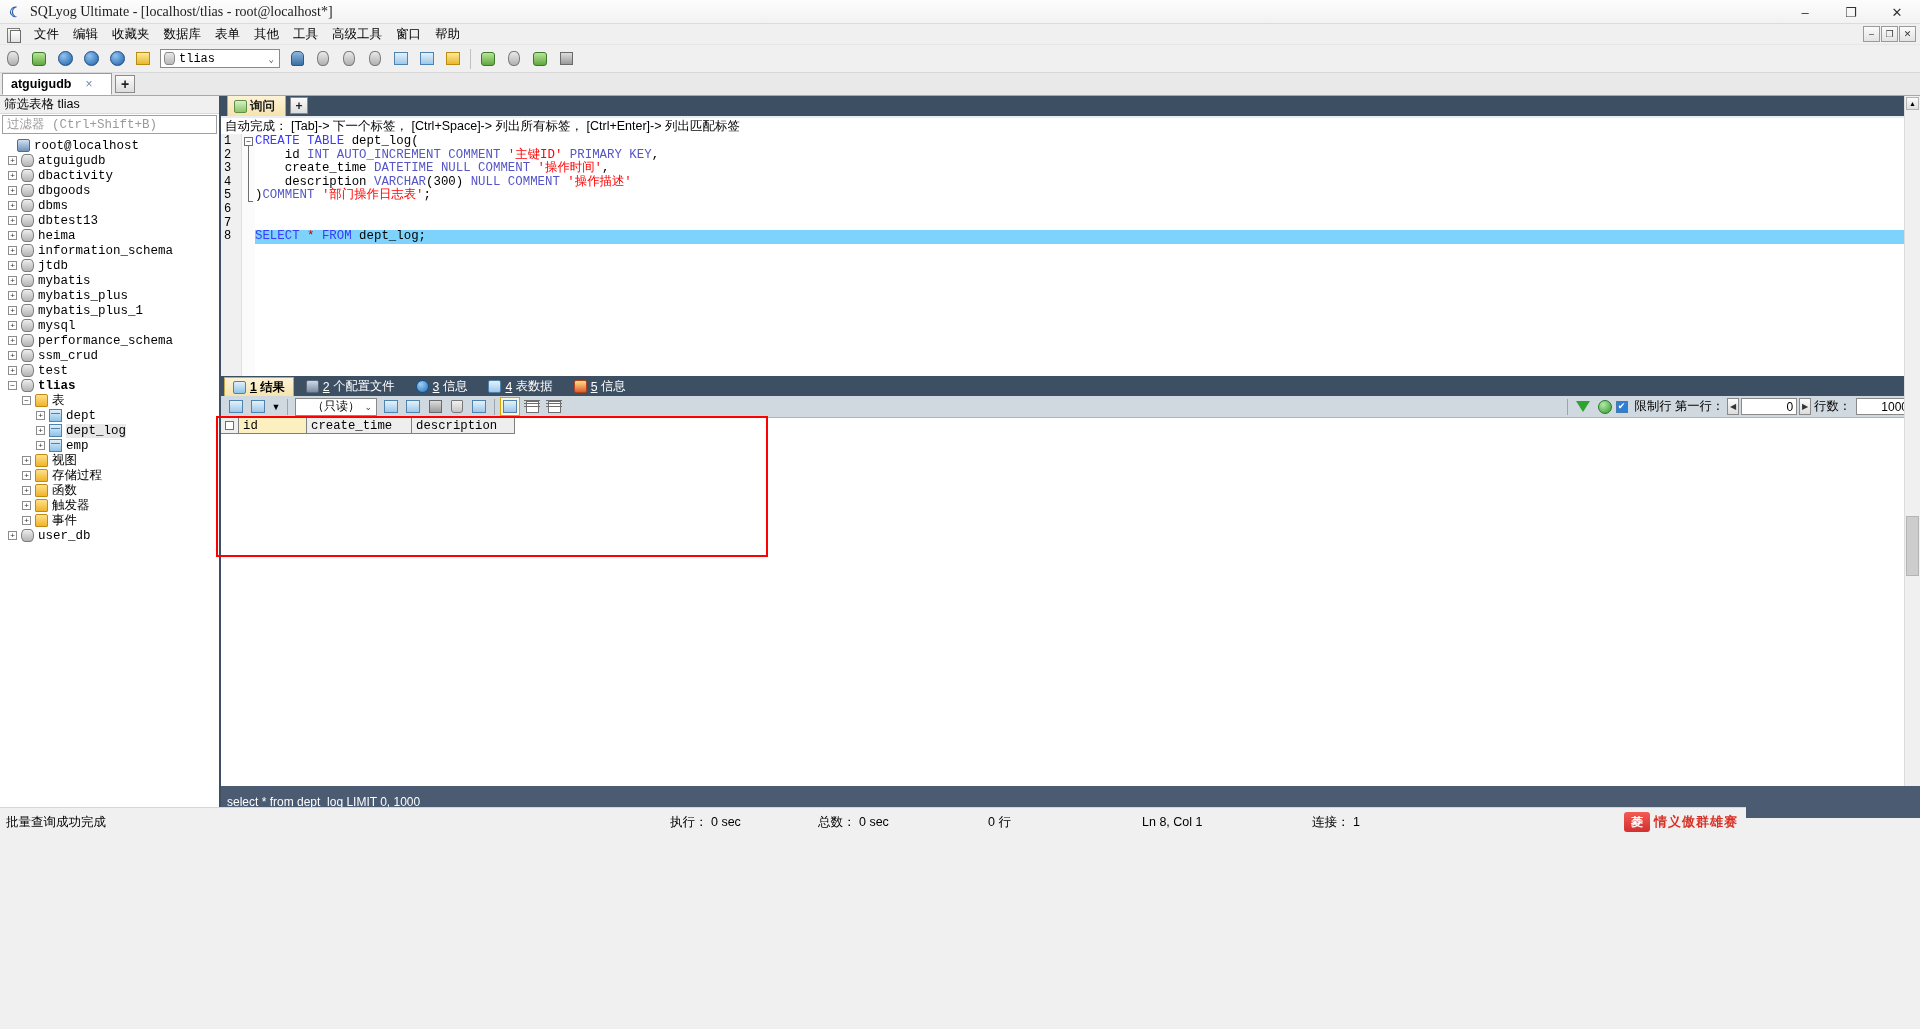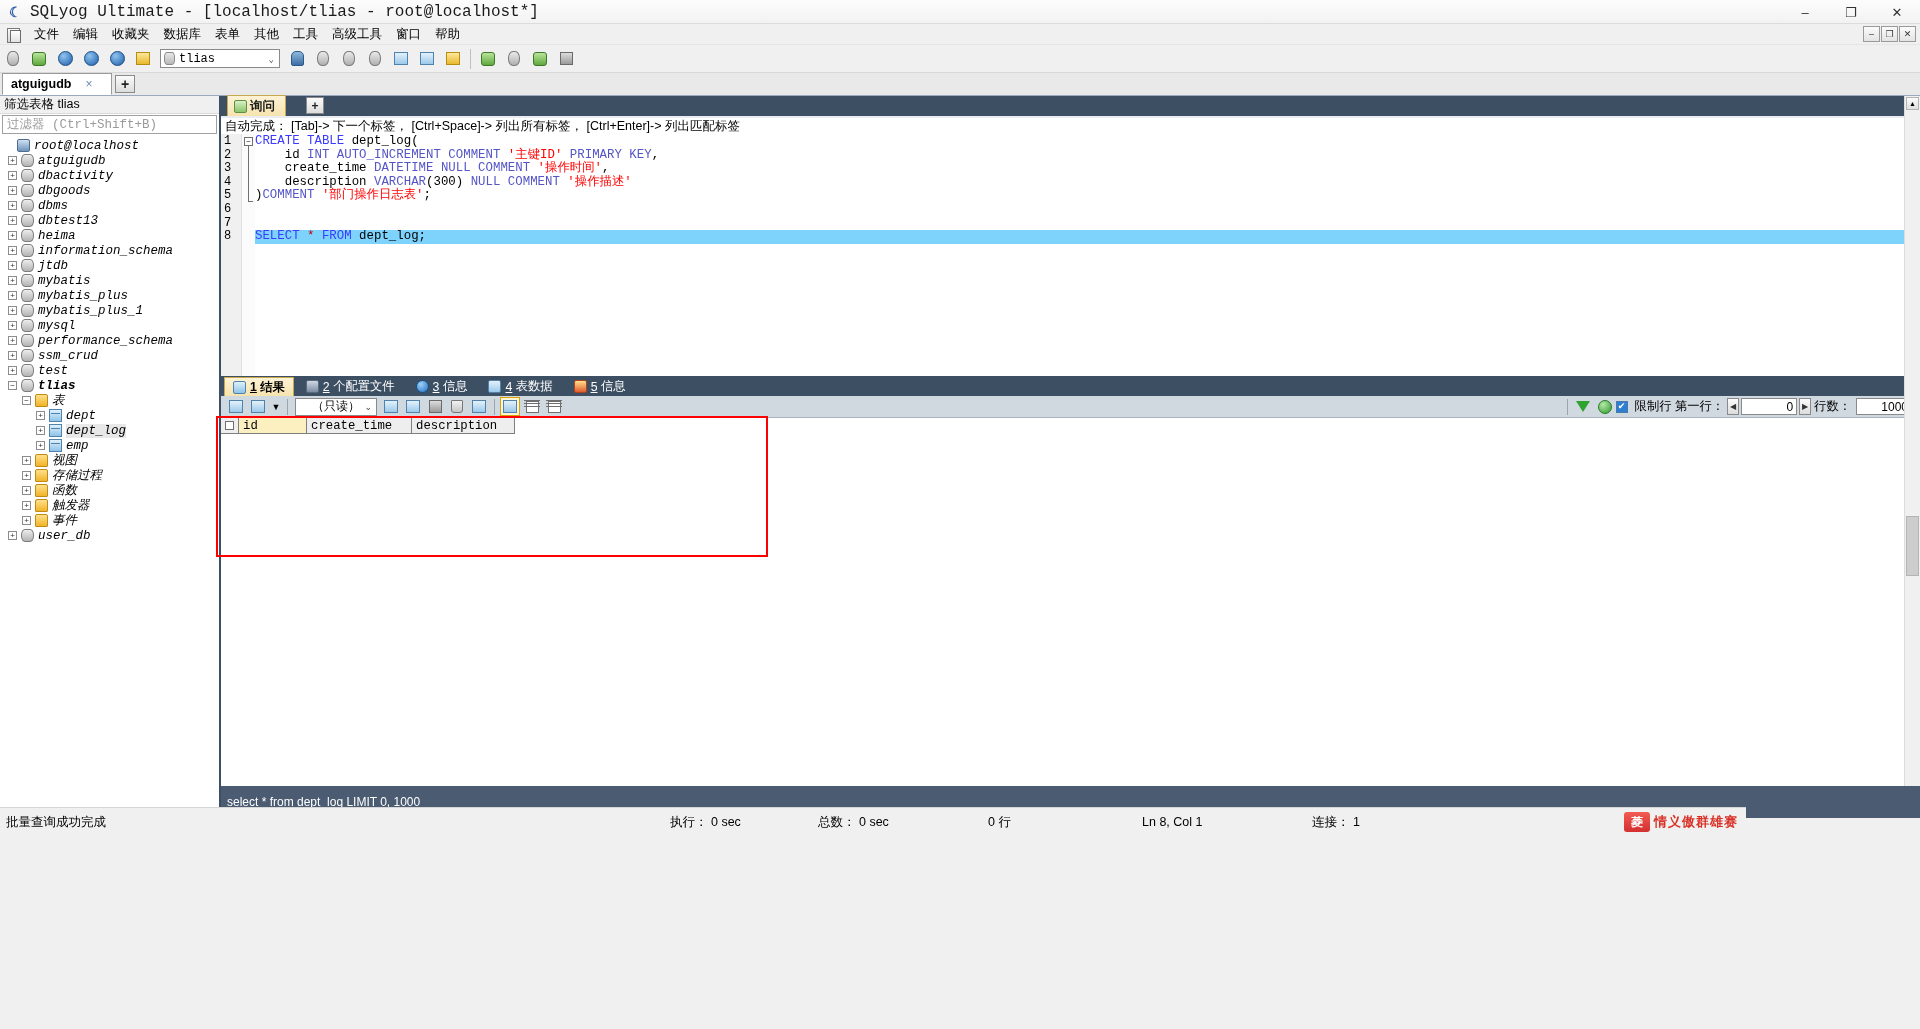--- a/index.html
+++ b/index.html
@@ -19,21 +19,21 @@
     position:absolute; left:0; top:0; width:1920px; height:24px;
     background:linear-gradient(#fdfdfd,#f2f2f2);
     border-bottom:1px solid #dcdcdc;
     display:flex; align-items:center;
   }
   .tb-icon{ width:18px; height:18px; margin-left:6px; margin-right:6px; position:relative; }
   .tb-icon .moon{
     position:absolute; left:3px; top:2px; width:12px; height:14px;
     color:#2b5ea8; font-size:14px; line-height:14px; font-weight:bold;
   }
-  .tb-title{ font-size:16px; color:#1b1b1b; font-family:Liberation Mono, monospace; }
+  .tb-title{ font-size:14px; color:#1b1b1b; font-family:Liberation Serif, serif; }
   .tb-buttons{ position:absolute; right:0; top:0; height:24px; display:flex; }
   .tb-btn{ width:46px; height:24px; display:flex; align-items:center; justify-content:center;
            font-size:13px; color:#333; }
 
   
   .menubar{
     position:absolute; left:0; top:24px; width:1920px; height:21px;
     background:#f0f0f0; display:flex; align-items:center;
     border-bottom:1px solid #e6e6e6;
   }
@@ -115,31 +115,31 @@
     font-family:"Liberation Sans",sans-serif;
   }
   .exp.none{ border:none; background:transparent; }
   .ico{ width:13px; height:13px; margin-right:4px; flex:none; position:relative; }
   .ico.db{ background:linear-gradient(#ededed,#b4b4b4); border:1px solid #7d7d7d; border-radius:4px/6px; }
   .ico.srv{ background:linear-gradient(#dfe8f2,#8ea7c4); border:1px solid #5d7governance; }
   .ico.srv{ background:linear-gradient(#cfe0f0,#6f93bb); border:1px solid #4e6d8f; border-radius:2px; }
   .ico.folder{ background:linear-gradient(#ffe08a,#f0b429); border:1px solid #c08a14; border-radius:2px 2px 1px 1px; }
   .ico.tbl{ background:linear-gradient(#dff0fb,#8fc3e8); border:1px solid #4f83ad; }
   .ico.tbl::after{ content:""; position:absolute; left:1px; top:3px; right:1px; height:1px; background:#4f83ad; }
-  .tlabel{ color:#000;font-style:italic; }
+  .tlabel{ color:#000; }
   .tlabel.bold{ font-weight:bold; }
   .tlabel.sel{ background:#e8e8e8; }
   .tlabel.cn{ font-family:"Liberation Sans",sans-serif; font-size:12.5px; }
 
   
   .rightpane{ position:absolute; left:221px; top:96px; width:1699px; height:711px; background:#e9edf2; }
 
   .qtabbar{
     position:absolute; left:0; top:0; width:1699px; height:20px;
-    background:#3d4f63; display:flex; align-items:flex-end;gap:16px;
+    background:#3d4f63; display:flex; align-items:flex-end;
   }
   .qtab{
     height:21px; background:linear-gradient(#fdf3d6,#f6e3ae);
     border:1px solid #c8a94f; border-bottom:none;
     display:flex; align-items:center; padding:0 10px 0 6px;
     font-size:12.5px; font-weight:bold; color:#1b1b1b; margin-left:6px;
   }
   .qtab .qi{ width:13px; height:13px; margin-right:3px; position:relative;
              background:linear-gradient(#d8f0c8,#8cc46a); border:1px solid #5d8f45; border-radius:2px; }
   .qaddtab{

